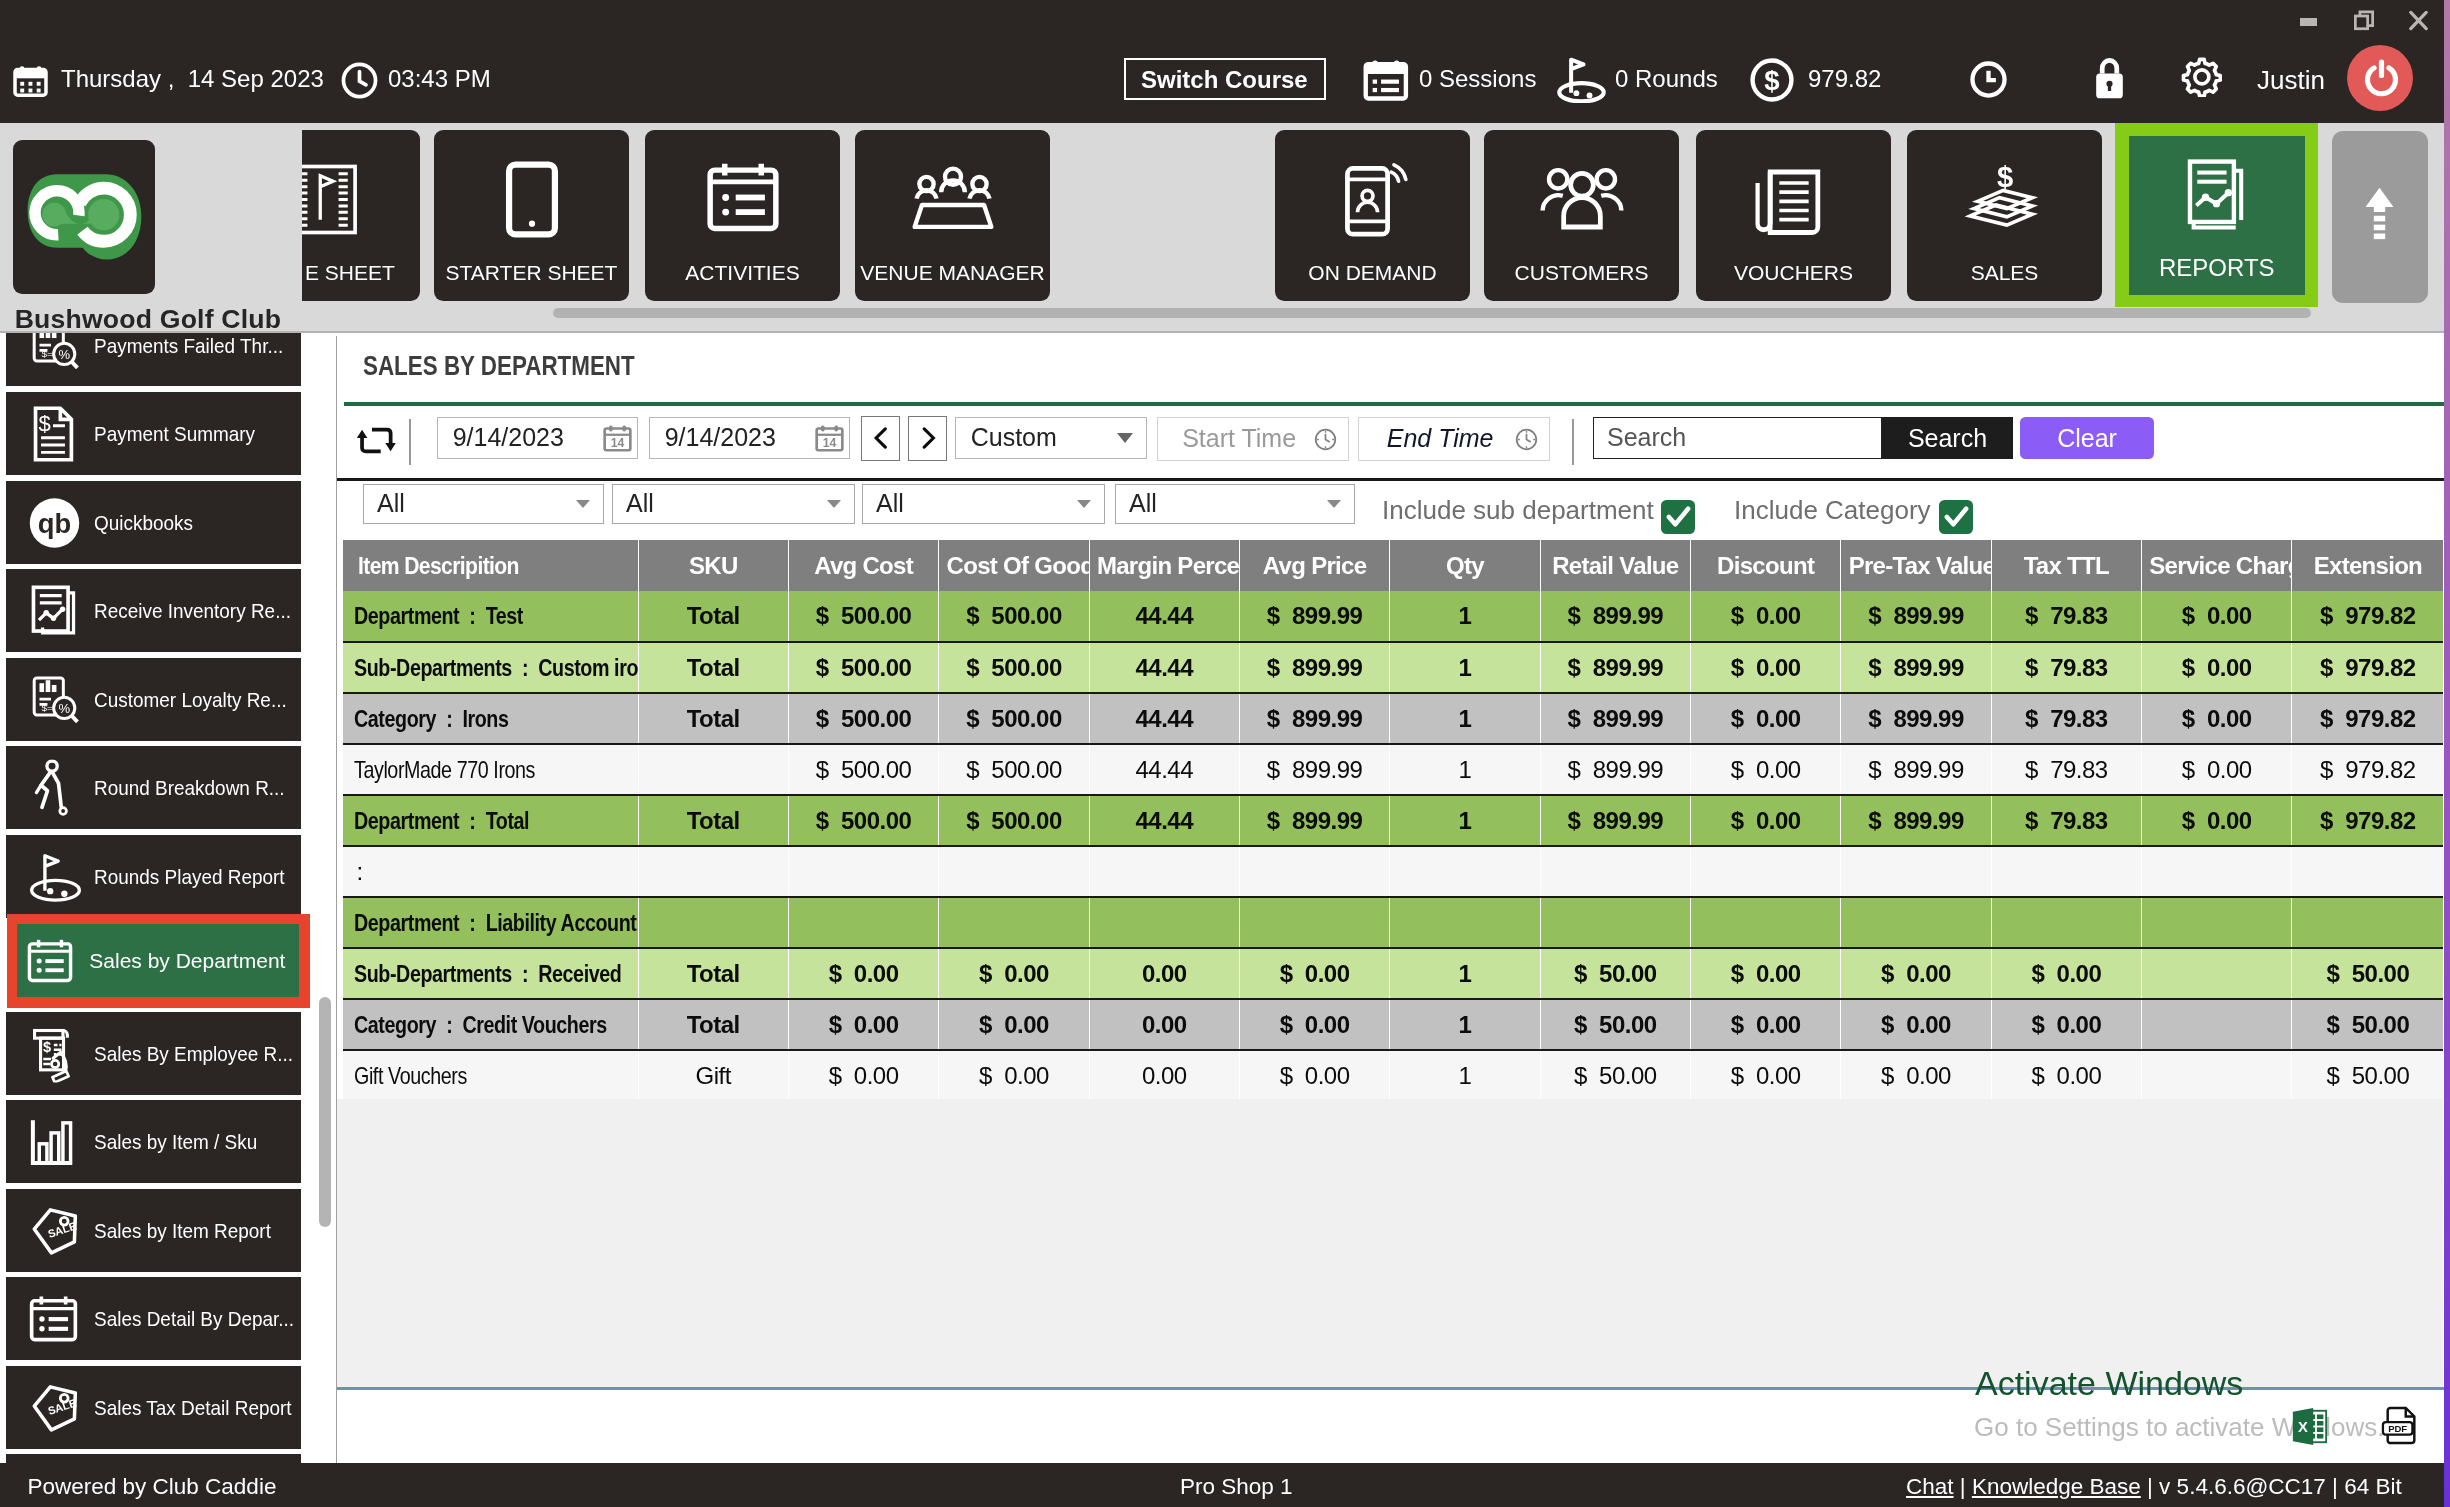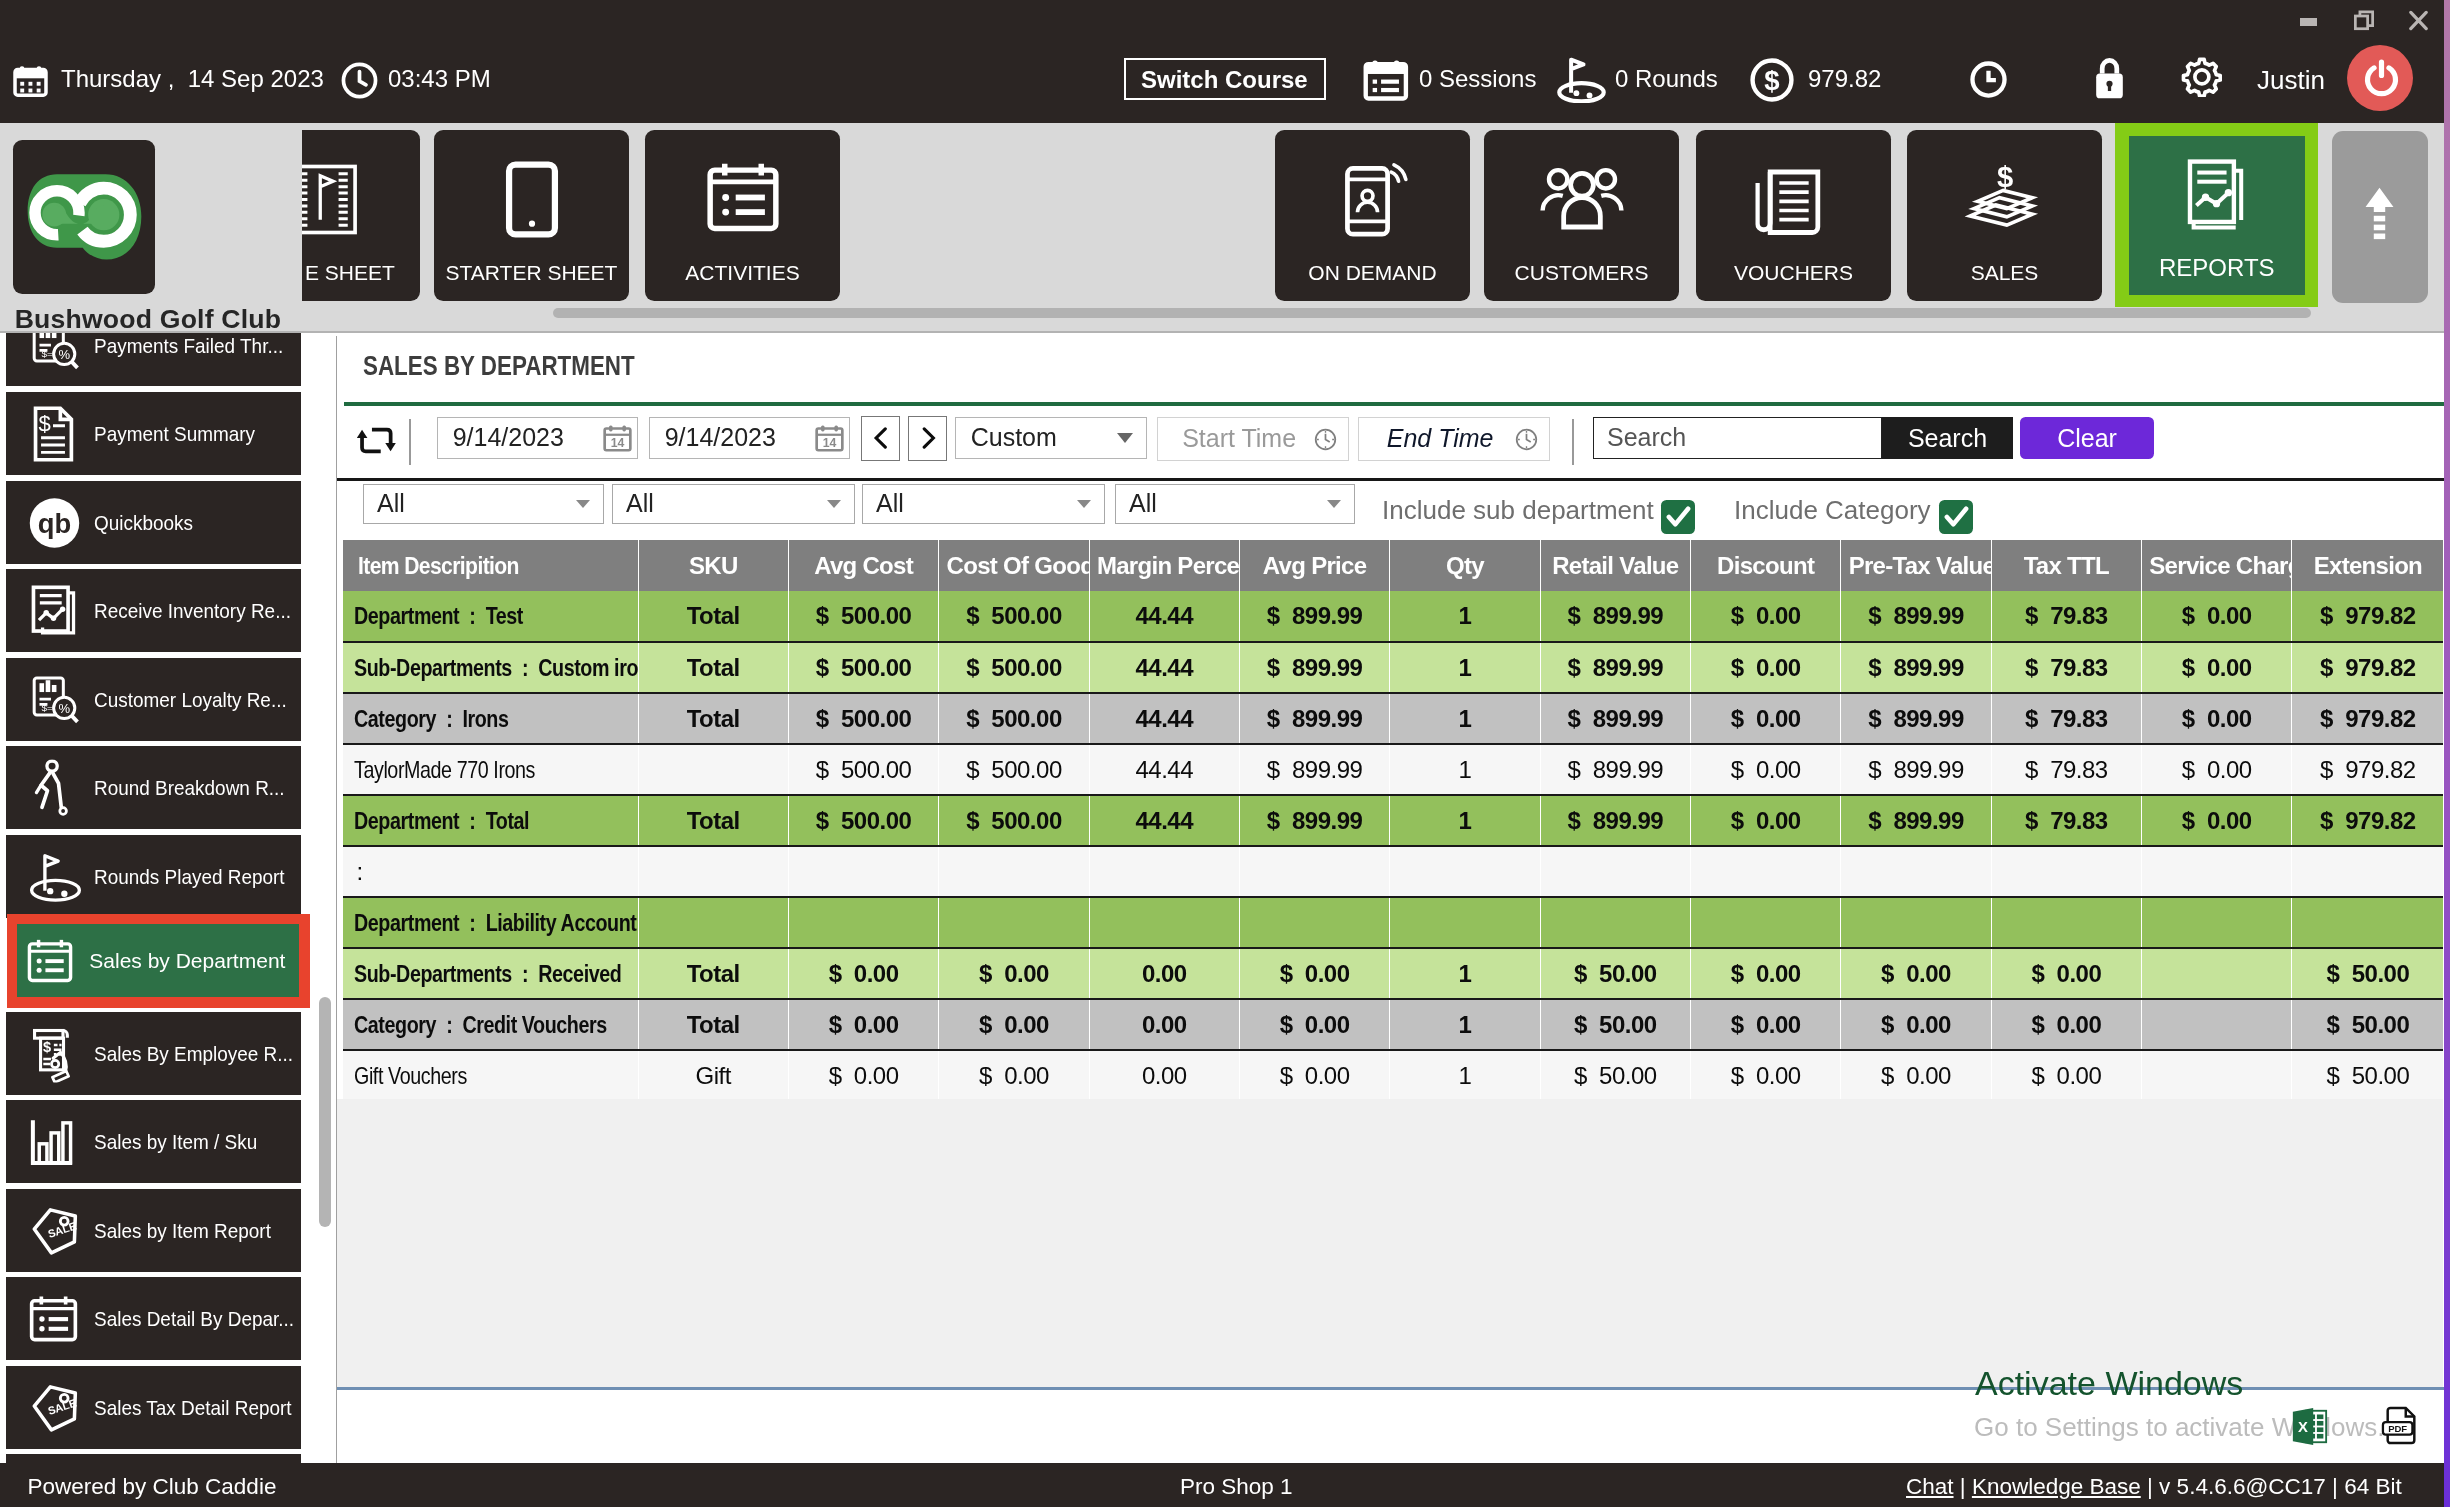--- a/index.html
+++ b/index.html
@@ -215,20 +215,32 @@
         <line x1="11" y1="1.5" x2="11" y2="8" stroke="#fff" stroke-width="3"></line>
         <line x1="31" y1="1.5" x2="31" y2="8" stroke="#fff" stroke-width="3"></line>
         <line x1="3" y1="11.5" x2="39" y2="11.5" stroke="#fff" stroke-width="2.6"></line>
         <circle cx="11.5" cy="20" r="1.9" fill="#fff"></circle>
           <rect x="17" y="18.4" width="16" height="3.2" fill="#fff"></rect>
         <circle cx="11.5" cy="28" r="1.9" fill="#fff"></circle>
           <rect x="17" y="26.4" width="16" height="3.2" fill="#fff"></rect>
       </svg>
       <div class="lbl">ACTIVITIES</div>
     </div>
+    <div class="tile" style="left:553px">
+      <svg class="ic" width="84" height="77" viewBox="0 0 46 42">
+        <circle cx="23" cy="8.5" r="4.4" fill="none" stroke="#fff" stroke-width="2.4"></circle>
+        <path d="M16.5 17 a6.5 6.5 0 0 1 13 0" fill="none" stroke="#fff" stroke-width="2.4"></path>
+        <circle cx="8.5" cy="12.5" r="3.9" fill="none" stroke="#fff" stroke-width="2.4"></circle>
+        <path d="M3 20.5 a5.6 5.6 0 0 1 11 0" fill="none" stroke="#fff" stroke-width="2.4"></path>
+        <circle cx="37.5" cy="12.5" r="3.9" fill="none" stroke="#fff" stroke-width="2.4"></circle>
+        <path d="M32 20.5 a5.6 5.6 0 0 1 11 0" fill="none" stroke="#fff" stroke-width="2.4"></path>
+        <path d="M6 24 h34 l4 12 h-42 z" fill="none" stroke="#fff" stroke-width="2.4" stroke-linejoin="round"></path>
+      </svg>
+      <div class="lbl">VENUE MANAGER</div>
+    </div>
     <div class="tile" style="left:973px">
       <svg class="ic" width="73" height="77" viewBox="0 0 40 42">
         <rect x="6" y="4" width="22" height="36" rx="3" fill="none" stroke="#fff" stroke-width="2.6"></rect>
         <line x1="6" y1="10" x2="28" y2="10" stroke="#fff" stroke-width="2"></line>
         <line x1="6" y1="33" x2="28" y2="33" stroke="#fff" stroke-width="2"></line>
         <circle cx="17" cy="19" r="3" fill="none" stroke="#fff" stroke-width="2"></circle>
         <path d="M11.5 28 a5.5 5.5 0 0 1 11 0" fill="none" stroke="#fff" stroke-width="2"></path>
         <path d="M30 6 a7 7 0 0 1 4 5" fill="none" stroke="#fff" stroke-width="2" stroke-linecap="round"></path>
         <path d="M31.5 2 a11.5 11.5 0 0 1 6.5 8" fill="none" stroke="#fff" stroke-width="2" stroke-linecap="round"></path>
       </svg>
@@ -518,21 +530,21 @@
   <div class="inp" style="left:1021px;top:81px;width:192px;height:44px;border-color:#d2d2d2;color:#0f172a;font-style:italic;line-height:40px;text-align:center">End Time&nbsp;&nbsp;&nbsp;&nbsp;
     <svg style="position:absolute;right:11px;top:10px" width="23" height="23" viewBox="0 0 24 24">
         <circle cx="12" cy="12" r="10.2" fill="none" stroke="#7f7f7f" stroke-width="1.8"></circle>
         <path d="M12 6 V12 l4.4 2.6" fill="none" stroke="#7f7f7f" stroke-width="1.8"></path>
         <path d="M12 3 v2 M12 19 v2 M3 12 h2 M19 12 h2" stroke="#7f7f7f" stroke-width="1.4"></path>
       </svg>
   </div>
   <div class="abs" style="left:1235px;top:83px;width:1.8px;height:46px;background:#999"></div>
   <div class="inp" style="left:1256px;top:81px;width:289px;height:42px;border:1.8px solid #222;line-height:39px;padding-left:13px;color:#555">Search</div>
   <div class="abs" style="left:1545px;top:81px;width:131px;height:42px;background:#1d1d1d;color:#fff;font-size:25px;text-align:center;line-height:42px">Search</div>
-  <div class="abs" style="left:1683px;top:81px;width:134px;height:42px;background:#6d28d9;border-radius:5.5px;color:#fff;font-size:25px;text-align:center;line-height:42px">Clear</div>
+  <div class="abs" style="left:1683px;top:81px;width:134px;height:42px;background:#8b5cf6;border-radius:5.5px;color:#fff;font-size:25px;text-align:center;line-height:42px">Clear</div>
   <div id="filterline"></div>
 
   <div class="inp" style="left:26px;top:148px;width:241px;height:40px;line-height:37px;padding-left:13px;border-color:#a8a8a8">All<div class="ddarrow" style="border-left-width:7.3px;border-right-width:7.3px;border-top-width:8.3px;border-top-color:#888"></div></div>
   <div class="inp" style="left:275px;top:148px;width:243px;height:40px;line-height:37px;padding-left:13px;border-color:#a8a8a8">All<div class="ddarrow" style="border-left-width:7.3px;border-right-width:7.3px;border-top-width:8.3px;border-top-color:#888"></div></div>
   <div class="inp" style="left:525px;top:148px;width:243px;height:40px;line-height:37px;padding-left:13px;border-color:#a8a8a8">All<div class="ddarrow" style="border-left-width:7.3px;border-right-width:7.3px;border-top-width:8.3px;border-top-color:#888"></div></div>
   <div class="inp" style="left:778px;top:148px;width:240px;height:40px;line-height:37px;padding-left:13px;border-color:#a8a8a8">All<div class="ddarrow" style="border-left-width:7.3px;border-right-width:7.3px;border-top-width:8.3px;border-top-color:#888"></div></div>
   <div class="abs grayt" style="left:1045px;top:159px;font-size:26px">Include sub department</div>
   <div class="abs" style="left:1324px;top:164px;width:34px;height:34px;background:#1f7043;border-radius:5.5px">
     <svg style="position:absolute;left:4.6px;top:6.4px" width="25" height="22" viewBox="0 0 27 24">
         <path d="M3 12 l7 8 L24 3" fill="none" stroke="#fff" stroke-width="5" stroke-linecap="round" stroke-linejoin="round"></path>

